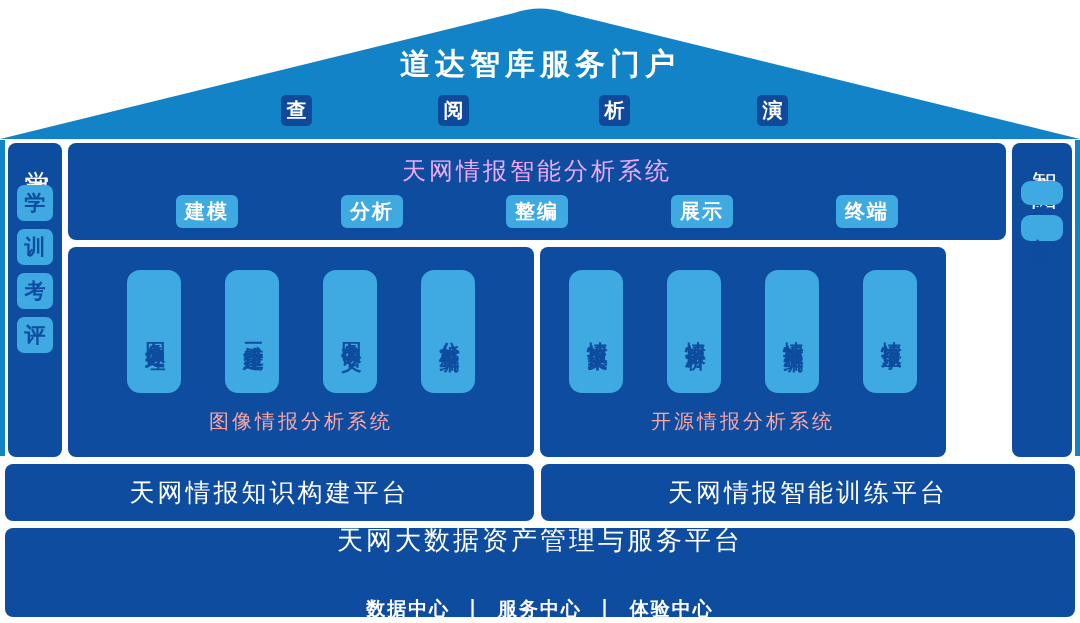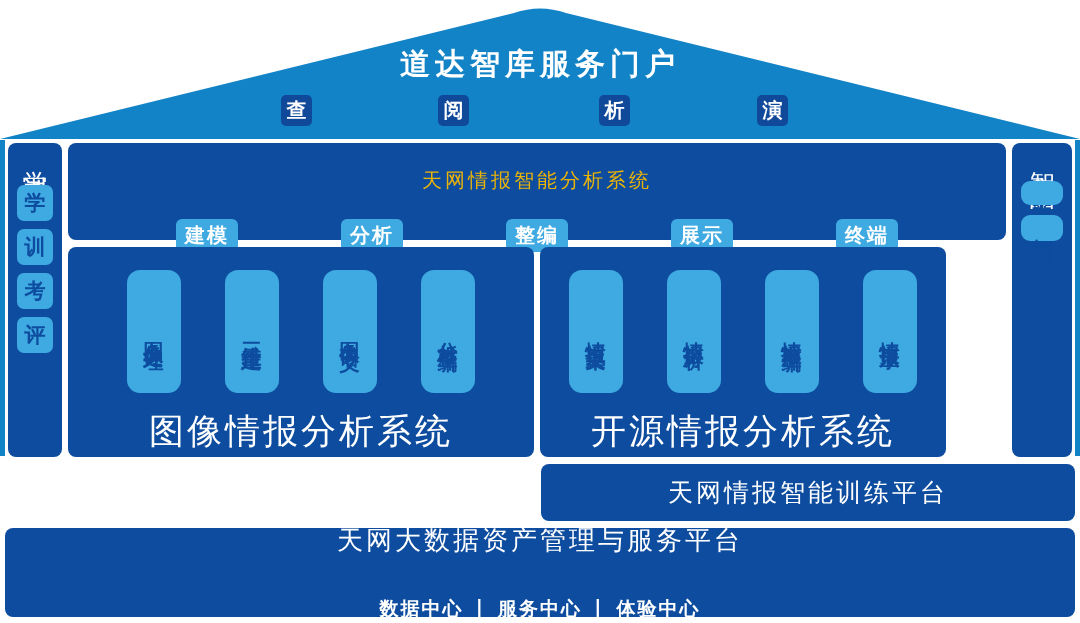--- a/index.html
+++ b/index.html
@@ -1,18 +1,18 @@
 <!DOCTYPE html>
 <html><head>
 <meta charset="utf-8">
 <style>
   html,body{margin:0;padding:0;background:#ffffff;}
   .stage{
     position:relative;width:1080px;height:623px;background:#ffffff;
-    font-family:Liberation Serif, serif;overflow:hidden;
+    font-family:Liberation Mono, monospace;overflow:hidden;
   }
   
   .roof-svg{position:absolute;left:0;top:0;}
   .roof-title{
     position:absolute;left:0;top:44px;width:1080px;text-align:center;
     color:#ffffff;font-size:30px;font-weight:bold;letter-spacing:5px;
   }
   .roof-badge{
     position:absolute;top:95px;width:31px;height:31px;background:#10489a;
     border-radius:5px;color:#ffffff;font-size:20px;font-weight:bold;
@@ -33,39 +33,39 @@
     margin-top:8px;flex:none;
   }
   .side-pill{
     width:42px;background:#3fa9e1;border-radius:9px;color:#0d4c9e;
     writing-mode:vertical-rl;text-orientation:upright;font-size:19px;font-weight:bold;
     letter-spacing:2px;padding:9px 0;margin-top:10px;display:flex;
     align-items:center;justify-content:center;line-height:1.1;flex:none;
   }
   
   .band{display:flex;flex-direction:column;align-items:center;}
-  .band-title{color:#eab308;font-size:20px;letter-spacing:3px;font-weight:500;margin-top:24px;}
-  .band-badges{display:flex;justify-content:center;gap:103px;margin-top:25px;}
+  .band-title{color:#f0abfc;font-size:24px;letter-spacing:3px;font-weight:500;margin-top:12px;}
+  .band-badges{display:flex;justify-content:center;gap:103px;margin-top:8px;}
   .band-badge{
     width:62px;height:33px;background:#3fa9e1;border-radius:6px;color:#ffffff;
     font-size:20px;font-weight:bold;letter-spacing:2px;
     display:flex;align-items:center;justify-content:center;
   }
   
   .col{display:flex;flex-direction:column;align-items:center;}
   .pill-row{display:flex;justify-content:center;gap:44px;margin-top:23px;}
   .v-pill{
     width:54px;height:123px;background:#3fa9e1;border-radius:13px;
     display:flex;align-items:center;justify-content:center;flex:none;
   }
   .v-pill span{
     writing-mode:vertical-rl;text-orientation:upright;color:#0d4c9e;
     font-size:20px;font-weight:bold;letter-spacing:3px;line-height:1;
   }
-  .col-title{color:#ffffff;font-size:35px;letter-spacing:3px;font-weight:500;margin-top:15px;}
+  .col-title{color:#fca5a5;font-size:20px;letter-spacing:3px;font-weight:500;margin-top:15px;}
   
   .bar{display:flex;align-items:center;justify-content:center;color:#ffffff;
        font-size:25px;letter-spacing:3px;font-weight:500;}
   .bottom{display:flex;flex-direction:column;align-items:center;justify-content:center;gap:14px;}
   .bottom-title{color:#ffffff;font-size:26px;letter-spacing:3px;font-weight:500;}
   .bottom-sub{color:#ffffff;font-size:19px;font-weight:bold;letter-spacing:2px;margin-top:24px;}
 </style>
 </head>
 <body>
 
@@ -137,20 +137,23 @@
       <div class="v-pill">
           <span>情报整编</span>
         </div>
       <div class="v-pill">
           <span>情报显示</span>
         </div>
     </div>
     <div class="col-title">开源情报分析系统</div>
   </div>
 
+  <div class="panel bar" style="left:5px;top:464px;width:529px;height:57px">
+    <span>天网情报知识构建平台</span>
+  </div>
   <div class="panel bar" style="left:541px;top:464px;width:534px;height:57px">
     <span>天网情报智能训练平台</span>
   </div>
 
   <div class="panel bottom" style="left:5px;top:528px;width:1070px;height:89px">
     <div class="bottom-title">天网大数据资产管理与服务平台</div>
     <div class="bottom-sub">数据中心 丨 服务中心 丨 体验中心</div>
   </div>
 
 </div>

